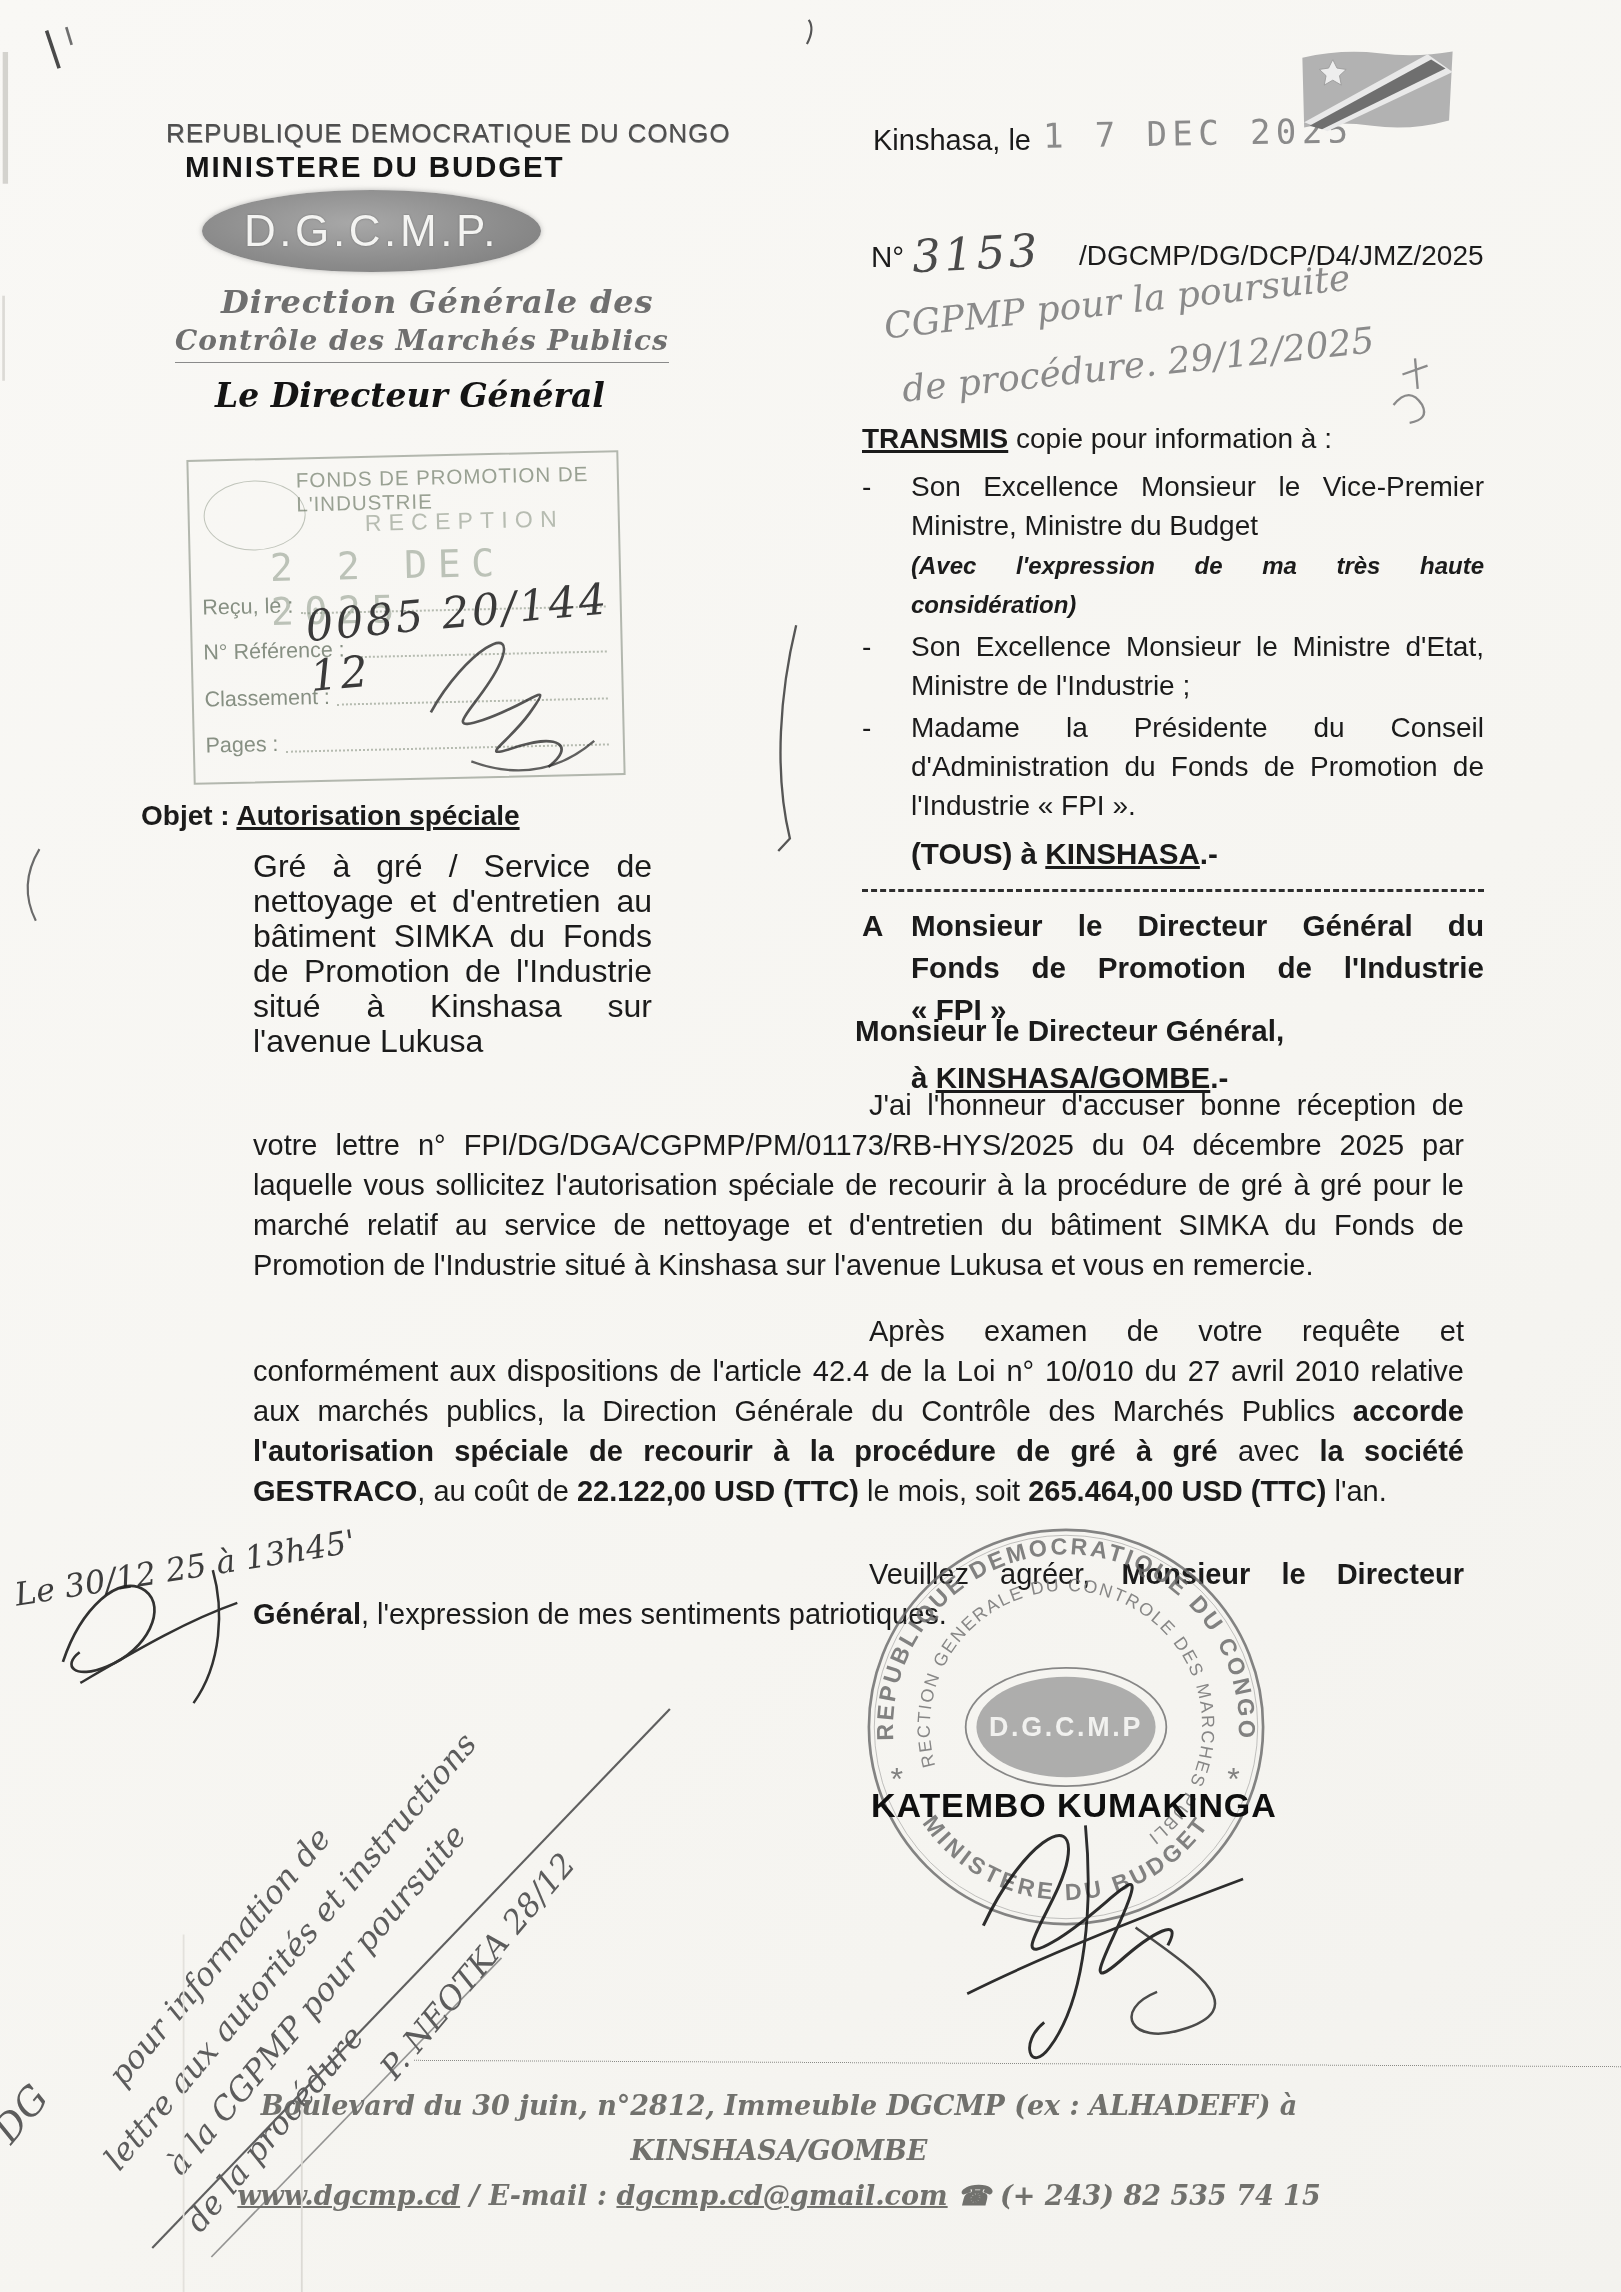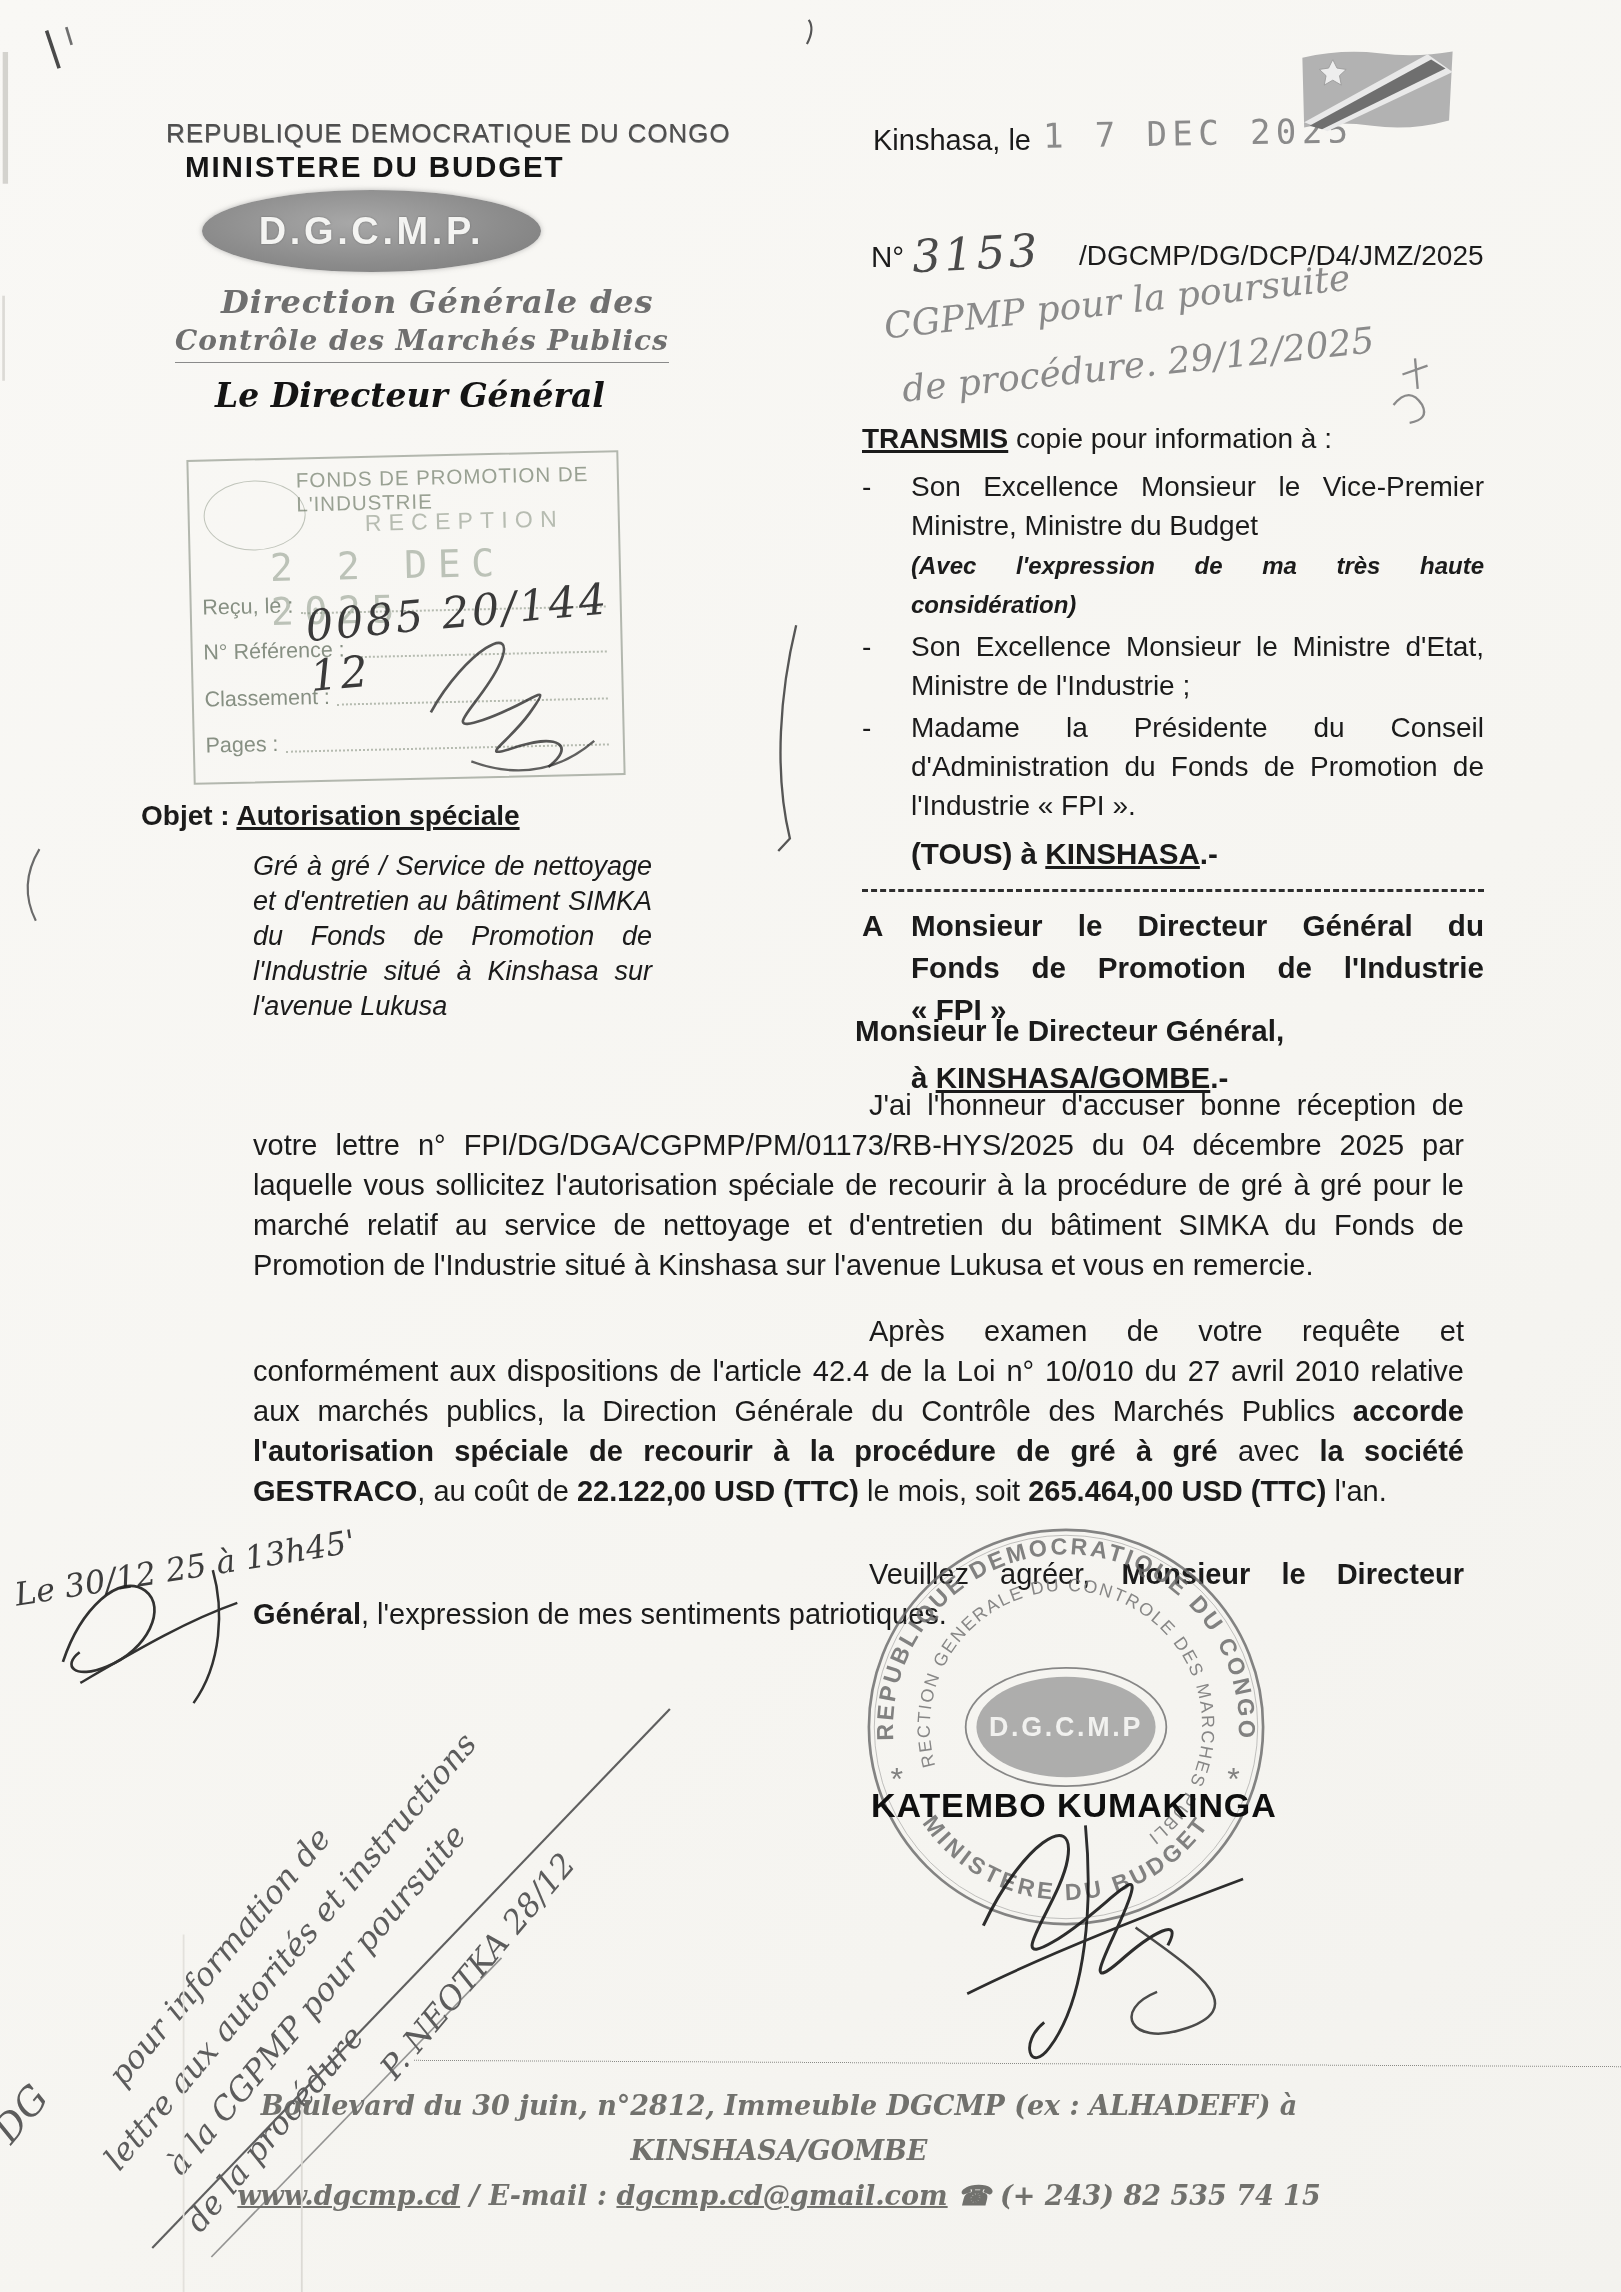--- a/index.html
+++ b/index.html
@@ -11,38 +11,38 @@
   .mono{font-family:"DejaVu Sans Mono",monospace;}
   .jp{text-align:justify;}
   .b{font-weight:bold;}
   .u3{text-decoration:underline;text-decoration-thickness:2.7px;}
   
   .republic{left:166px;top:118px;font-size:26px;letter-spacing:0.9px;color:#4f4f4f;text-shadow:0.5px 0.5px 0 #8a8a8a;}
   .ministere{left:185px;top:150px;font-size:29.6px;font-weight:bold;letter-spacing:1.8px;color:#161616;}
   .oval{left:202px;top:190px;width:339px;height:82px;border-radius:50%;
         background:radial-gradient(ellipse at 45% 40%, #a8a8a8 0%, #8d8d8d 55%, #7a7a7a 100%);
         display:flex;align-items:center;justify-content:center;box-shadow:0 0 5.4px rgba(120,120,120,.5);}
-  .oval span{color:#f4f4f2;font-weight:bold;font-size:38px;letter-spacing:3.6px;text-shadow:0 0 1.8px #666;}
+  .oval span{color:#f4f4f2;font-weight:normal;font-size:44px;letter-spacing:3.6px;text-shadow:0 0 1.8px #666;}
   .script1{left:221px;top:283px;font-size:32px;font-weight:bold;color:#6f6f6f;letter-spacing:0.9px;}
   .script2{left:175px;top:324px;font-size:28px;font-weight:bold;color:#6f6f6f;letter-spacing:0.9px;
            border-bottom:1.8px solid #8a8a8a;padding-bottom:4.5px;}
   .director{left:215px;top:376px;font-size:33px;font-weight:bold;font-style:italic;font-family:"DejaVu Serif",serif;color:#141414;}
   
   .rstamp{left:190px;top:455px;width:428px;height:321px;border:2.7px solid rgba(122,132,116,.55);
           transform:rotate(-1.3deg);color:#76826f;}
   .rs-circle{position:absolute;left:14.3px;top:19.7px;width:100px;height:68px;border:1.8px solid rgba(122,132,116,.45);border-radius:50%;}
   .rs-line1{position:absolute;left:107px;top:9px;width:313px;font-size:20.6px;letter-spacing:0.9px;color:rgba(112,124,106,.7);}
   .rs-line2{position:absolute;left:175px;top:52px;font-size:23px;letter-spacing:7.2px;color:rgba(118,130,112,.5);}
   .rs-date{position:absolute;left:79px;top:86px;font-size:38px;letter-spacing:10.7px;color:rgba(128,142,124,.5);}
   .srow{position:absolute;left:10.7px;right:10.7px;display:flex;align-items:flex-end;font-size:21.5px;color:rgba(106,118,102,.8);}
   .lead{flex:1;border-bottom:2.7px dotted rgba(116,128,110,.5);margin:0 3.6px 4.5px 7.2px;height:0.9px;}
   .snum{position:absolute;left:115px;top:131px;font-size:43px;color:#3a3a3a;transform:rotate(-4deg);letter-spacing:2.7px;}
   
   .objet-line{left:141px;top:800px;font-size:28px;font-weight:bold;}
-  .objet-desc{left:253px;top:849px;width:399px;font-size:27px;font-style:italic;line-height:35px;}
+  .objet-desc{left:253px;top:849px;width:399px;font-size:32px;line-height:35px;}
   
   .rcol{left:862px;top:419px;width:622px;font-size:28px;line-height:39px;}
   .titem{display:flex;margin-bottom:3.6px;}
   .dash{width:49px;flex:none;}
   .titem p{margin:0;text-align:justify;flex:1;}
   .note{font-size:24px;line-height:31px;font-weight:bold;font-style:italic;margin-top:9px;}
   .tous{margin:9px 0 0 49px;font-weight:bold;font-size:29.6px;}
   .dashrule{border:none;border-top:3.6px dashed #2e2e2e;margin:16px 0 12.5px 0;}
   .addr{display:flex;font-weight:bold;font-size:29.6px;line-height:42px;}
   .alabel{width:49px;flex:none;}

